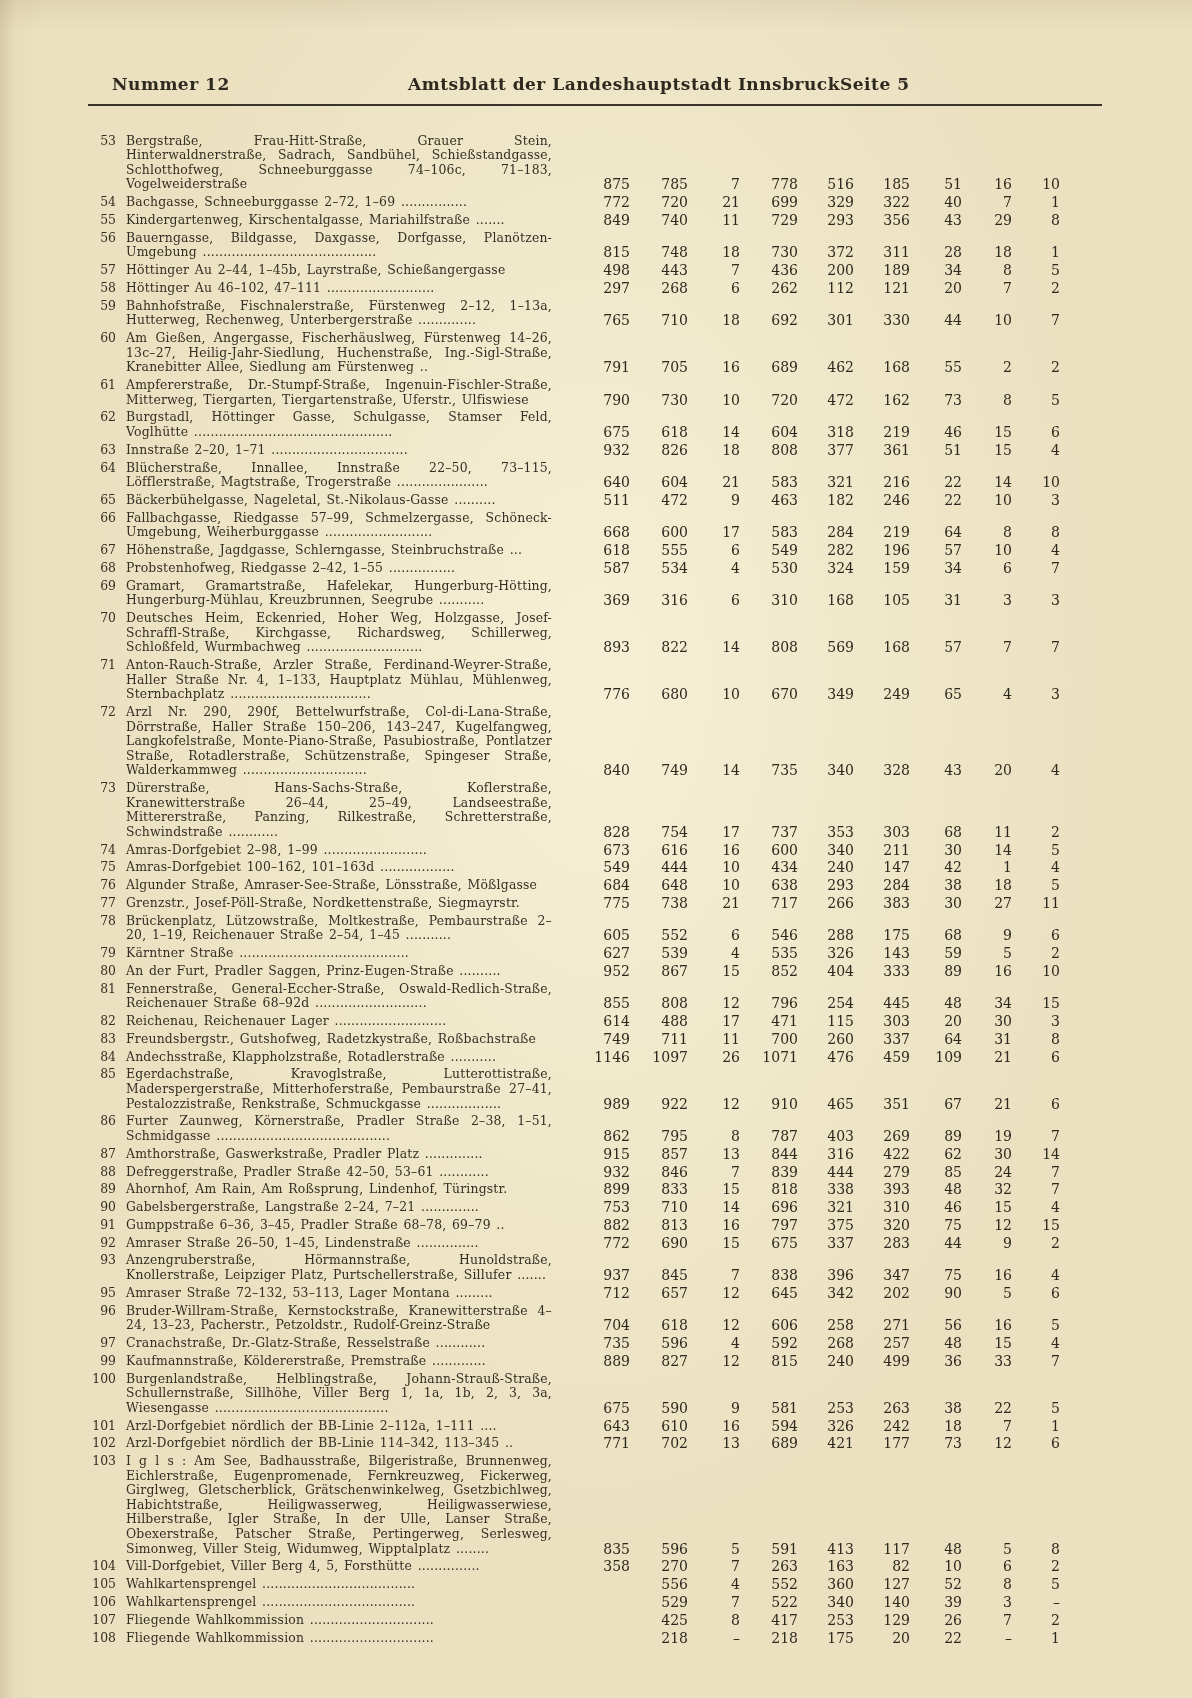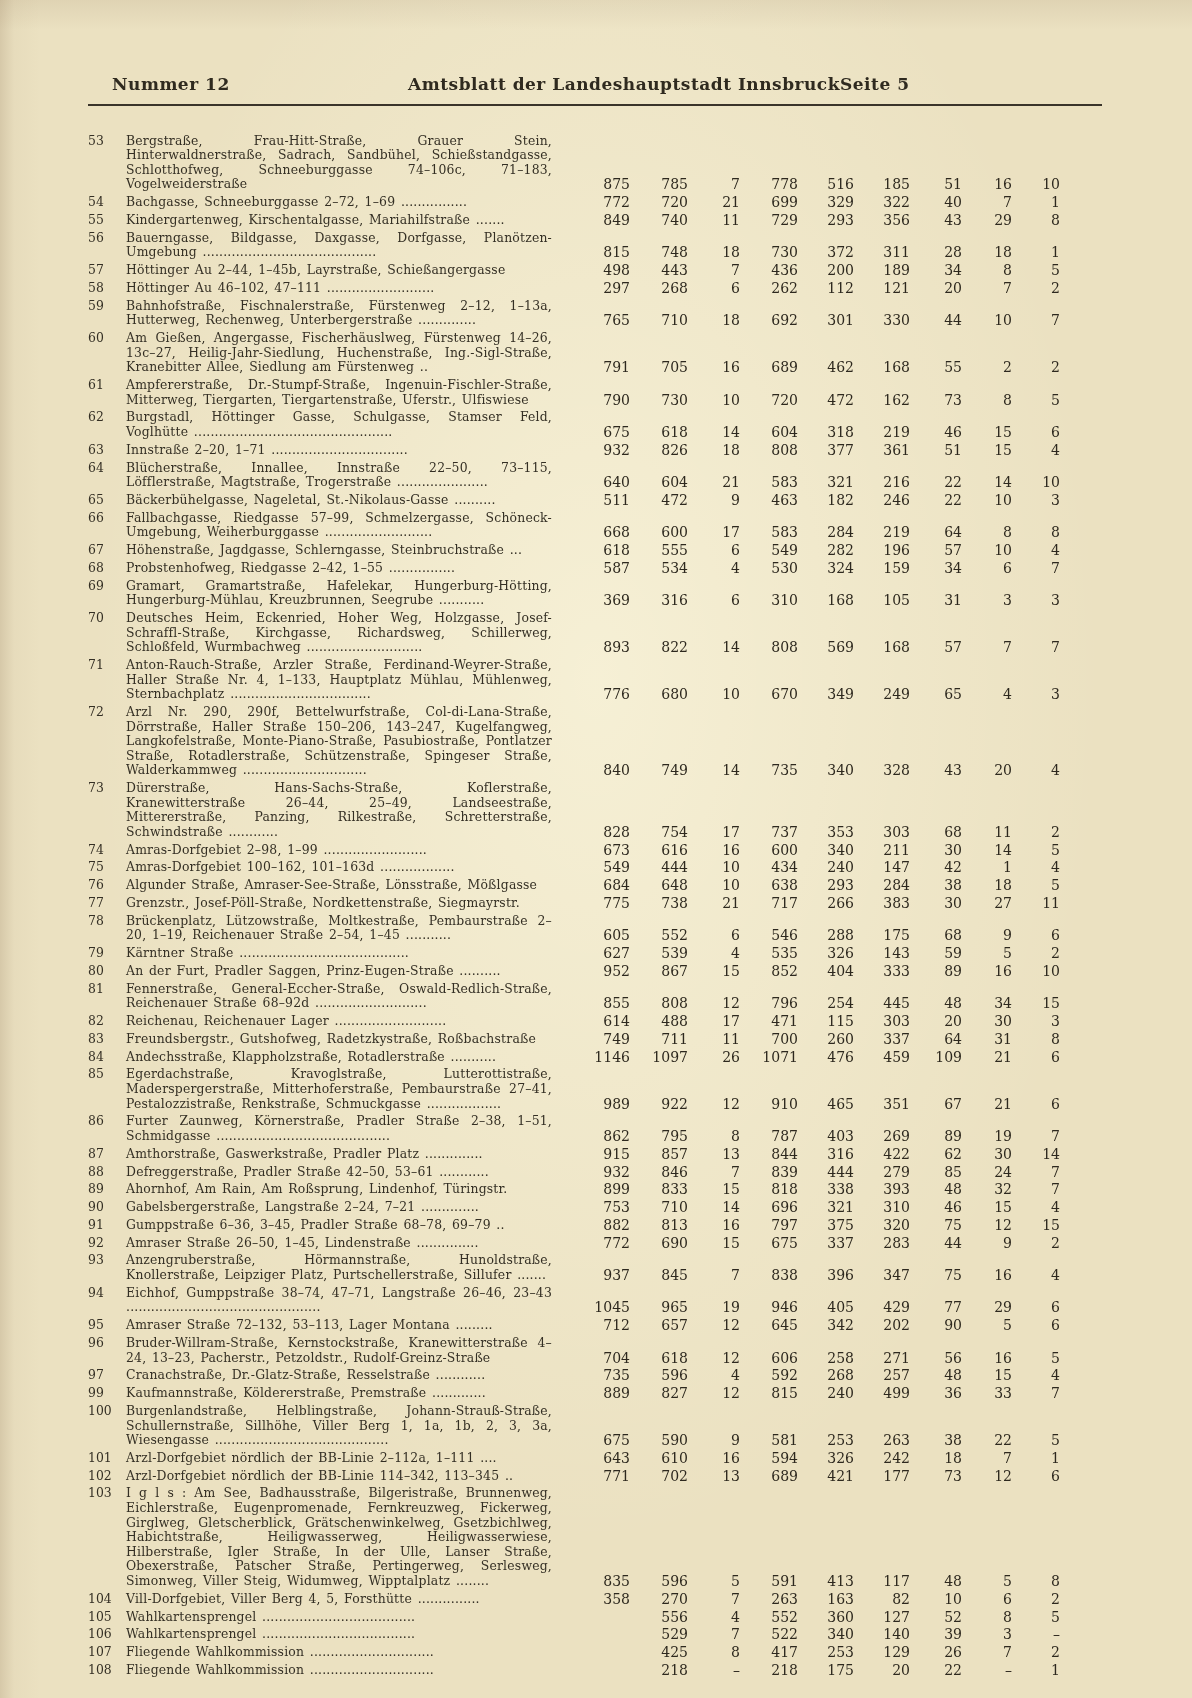--- a/index.html
+++ b/index.html
@@ -33,21 +33,21 @@
     border-top:2.5px solid #3a342a;
   }
   .tablewrap { position:absolute; top:132px; left:88px; }
   table { border-collapse:collapse; table-layout:fixed; }
   td {
     font-size:12.4px; line-height:14.6px;
     vertical-align:bottom; padding:1.6px 0;
     color:#342f24;
   }
   td.num {
-    padding-right:10px; vertical-align:top;
+    text-align:right; padding-right:10px; vertical-align:top;
     font-size:12.4px;
   }
   td.desc {
     text-align:justify; padding-right:14px;
     overflow-wrap:anywhere; letter-spacing:0.2px;
     word-spacing:1.5px;
   }
   td.val {
     text-align:right; font-size:14px; line-height:14.6px;
     padding-left:4px; white-space:nowrap; color:#2d281e;
@@ -650,33 +650,20 @@
             <td class="val">845</td>
             <td class="val">7</td>
             <td class="val">838</td>
             <td class="val">396</td>
             <td class="val">347</td>
             <td class="val">75</td>
             <td class="val">16</td>
             <td class="val">4</td>
           </tr>
 
-          <tr>
-            <td class="num">94</td>
-            <td class="desc">Eichhof, Gumppstraße 38–74, 47–71, Langstraße 26–46, 23–43 ...............................................</td>
-            <td class="val">1045</td>
-            <td class="val">965</td>
-            <td class="val">19</td>
-            <td class="val">946</td>
-            <td class="val">405</td>
-            <td class="val">429</td>
-            <td class="val">77</td>
-            <td class="val">29</td>
-            <td class="val">6</td>
-          </tr>
 
           <tr>
             <td class="num">95</td>
             <td class="desc">Amraser Straße 72–132, 53–113, Lager Montana .........</td>
             <td class="val">712</td>
             <td class="val">657</td>
             <td class="val">12</td>
             <td class="val">645</td>
             <td class="val">342</td>
             <td class="val">202</td>

